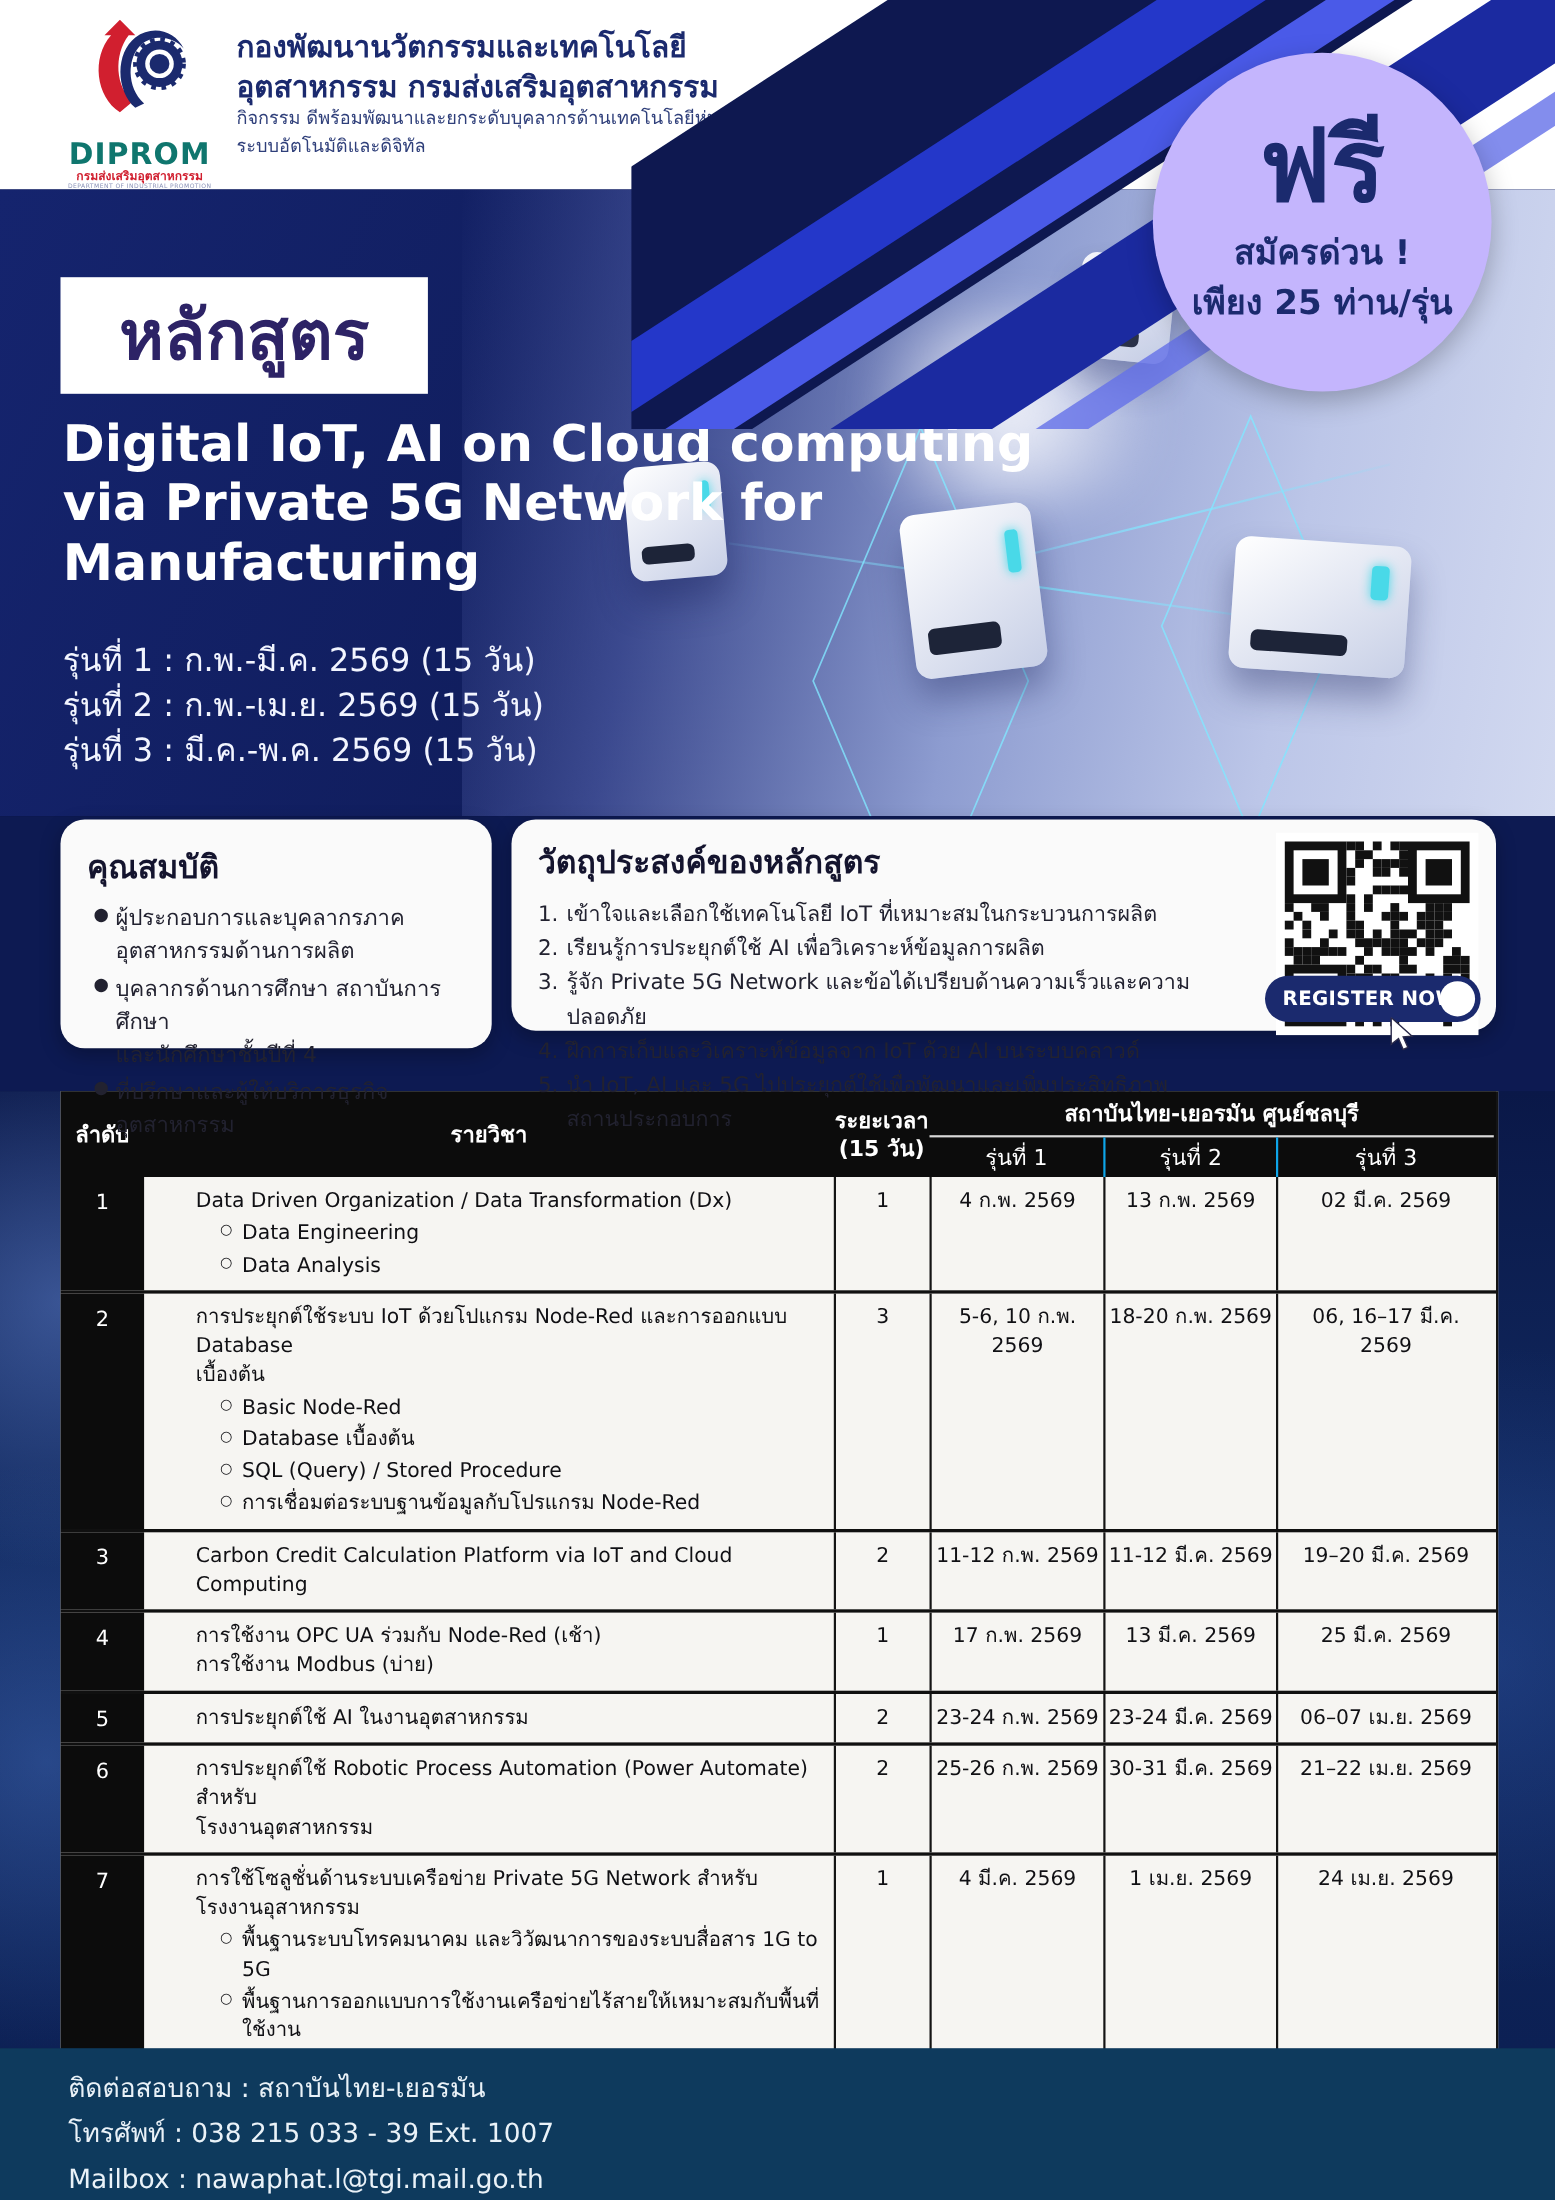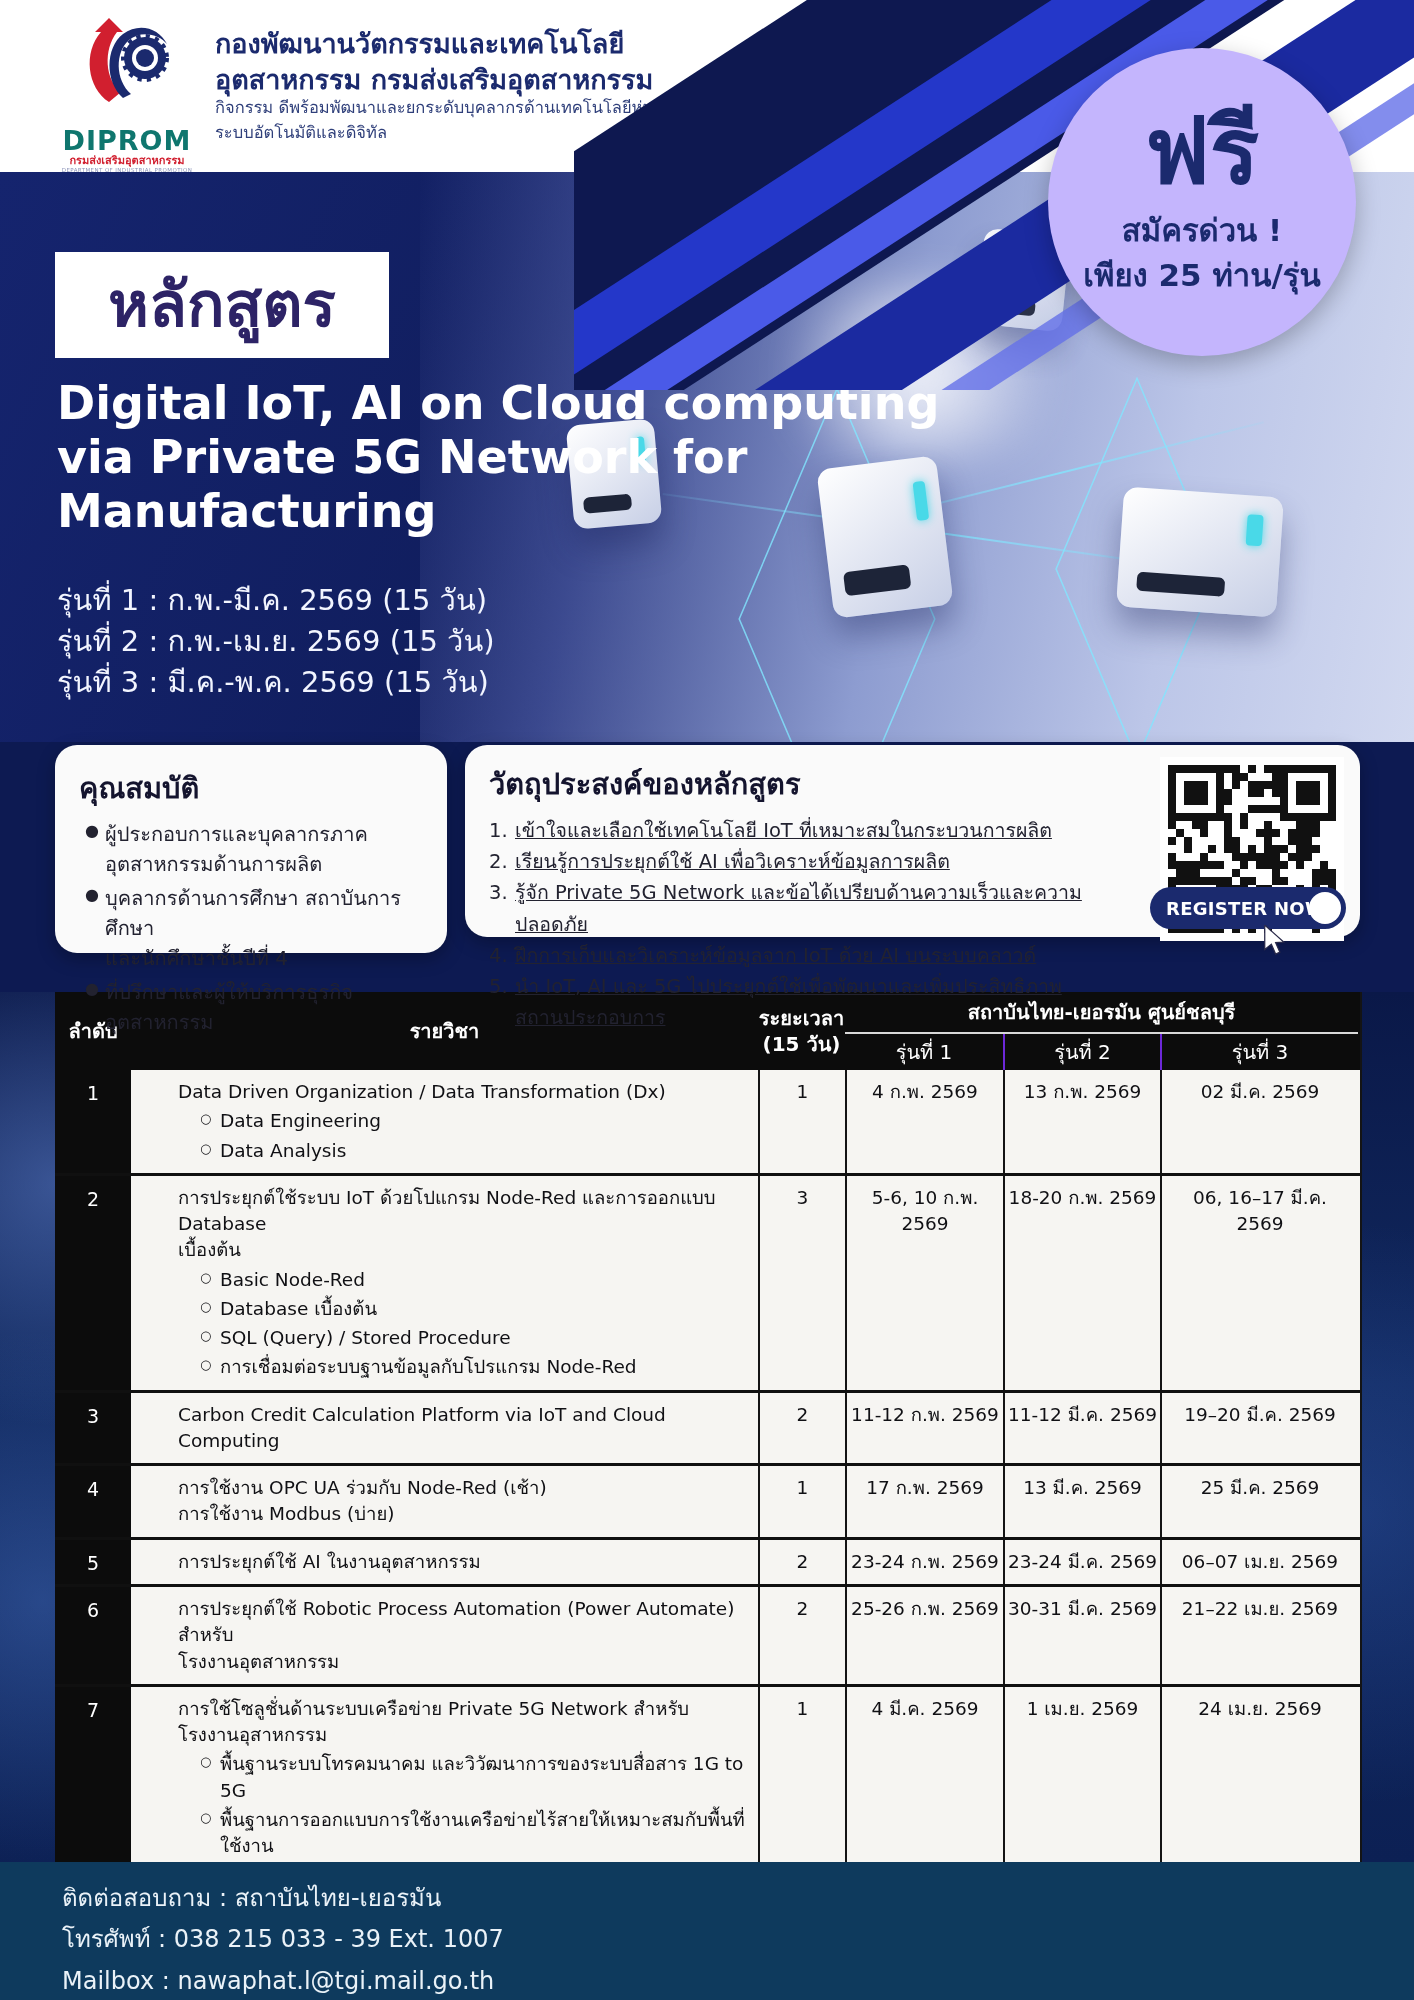--- a/index.html
+++ b/index.html
@@ -50,21 +50,21 @@
   .mid-band{position:absolute;left:0;top:742px;width:1414px;height:250px;background:#0d1a52;z-index:3;}
   .info-box{position:absolute;background:#fafafa;border-radius:22px;z-index:12;box-shadow:0 6px 18px rgba(0,0,0,.28);}
   .qual-box{left:55px;top:745px;width:392px;height:208px;padding:20px 24px;box-sizing:border-box;}
   .obj-box{left:465px;top:745px;width:895px;height:192px;padding:16px 24px;box-sizing:border-box;}
   .box-title{font-size:29px;font-weight:800;color:#14142e;margin-bottom:8px;}
   .q-item{display:flex;font-size:20px;color:#222230;line-height:1.5;margin-bottom:4px;}
   .q-item .dot{width:26px;flex:0 0 26px;text-align:center;font-size:16px;}
   .q-item .txt{white-space:pre-line;}
   .o-item{display:flex;font-size:19.5px;color:#222230;line-height:1.6;max-width:650px;}
   .o-item .num{flex:0 0 26px;}
-  .o-item .txt{white-space:pre-line;text-decoration:underline;}
+  .o-item .txt{white-space:pre-line;}
   .qr{position:absolute;right:16px;top:12px;width:184px;height:184px;background:#ffffff;display:block;}
   .register{position:absolute;right:14px;bottom:8px;width:196px;height:42px;border-radius:22px;background:#1b2a6e;
     display:flex;align-items:center;cursor:pointer;}
   .register .lbl{color:#ffffff;font-size:18px;font-weight:700;margin-left:16px;letter-spacing:.3px;}
   .register .knob{position:absolute;right:5px;top:5px;width:32px;height:32px;border-radius:50%;background:#ffffff;}
   .cursor{position:absolute;right:72px;bottom:-18px;z-index:40;}
   
   .bottom{position:absolute;left:0;top:992px;width:1414px;height:870px;z-index:1;
     background:
       radial-gradient(circle at 4% 22%,rgba(130,170,255,.38),rgba(130,170,255,0) 16%),
@@ -73,21 +73,21 @@
       linear-gradient(180deg,#0a1848 0%,#11295f 45%,#0c2054 100%);}
   
   .sched{position:absolute;left:55px;top:992px;width:1305px;z-index:10;background:#f6f5f2;
     border-right:2px solid #141414;border-bottom:10px solid #0c0c0c;}
   .t-head{display:grid;grid-template-columns:76px 627px 87px 158px 157px 198px;background:#0c0c0c;color:#ffffff;}
   .th{display:flex;align-items:center;justify-content:center;font-size:20px;font-weight:700;text-align:center;}
   .th-no,.th-subject,.th-dur{grid-row:1 / 3;}
   .th-dur{white-space:pre-line;line-height:1.3;padding:6px 0;}
   .th-inst{grid-column:4 / 7;grid-row:1;height:40px;border-bottom:2px solid #d9d9d9;}
   .th-g{grid-row:2;height:36px;font-weight:400;}
-  .th-g + .th-g{border-left:2px solid #6d28d9;}
+  .th-g + .th-g{border-left:2px solid #0ea5e9;}
   .t-row{display:grid;grid-template-columns:76px 627px 87px 158px 157px 198px;border-top:3px solid #101010;}
   .t-row:first-of-type{border-top:none;}
   .c{font-size:18.5px;color:#101014;line-height:1.42;}
   .c-no{background:#0c0c0c;color:#ffffff;text-align:center;padding-top:10px;font-size:19px;}
   .c-sub{padding:9px 10px 9px 16px;margin-left:31px;}
   .c-sub .main{white-space:pre-line;}
   .sub-item{display:flex;margin-top:3px;}
   .sub-item .mk{flex:0 0 20px;margin-left:22px;font-size:13px;padding-top:2px;}
   .sub-item .tx{white-space:pre-line;}
   .c-mid{text-align:center;padding-top:9px;border-left:2px solid #141414;white-space:pre-line;}

